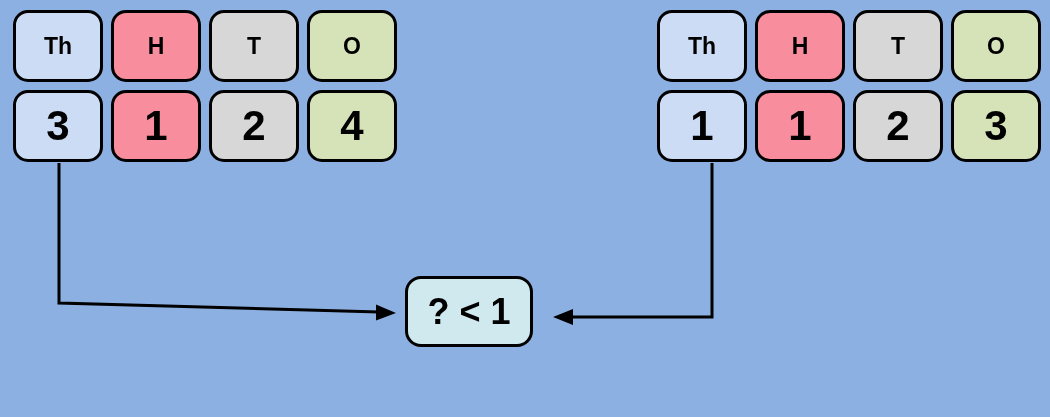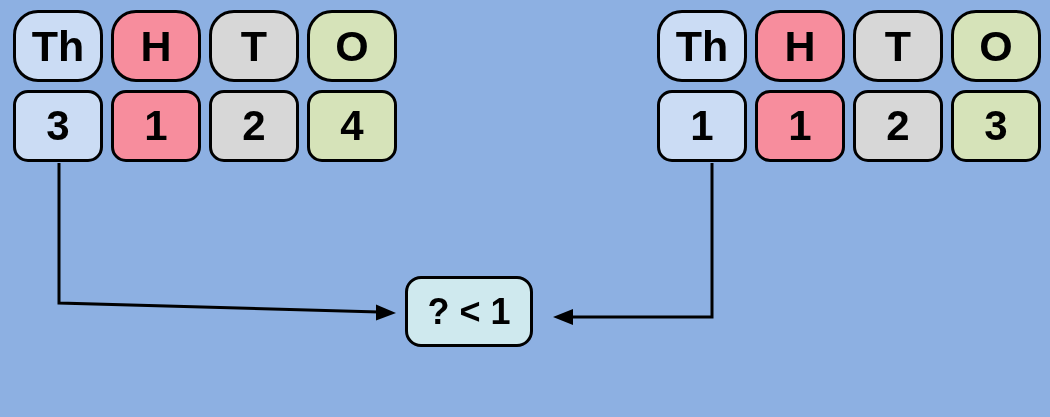--- a/index.html
+++ b/index.html
@@ -24,21 +24,21 @@
     box-sizing: border-box;
     border: 3px solid #000;
     border-radius: 15px;
     display: flex;
     align-items: center;
     justify-content: center;
     font-weight: bold;
     color: #000;
     line-height: 1;
   }
-  .hdr { font-size: 43px; border-radius: 25px; }
+  .hdr { font-size: 23px; }
   .val { font-size: 42px; }
   .c-th { background: #cbdcf4; }
   .c-h  { background: #f78d9d; }
   .c-t  { background: #d7d7d7; }
   .c-o  { background: #d6e3b9; }
   .compare {
     position: absolute;
     left: 405px;
     top: 276px;
     width: 128px;

